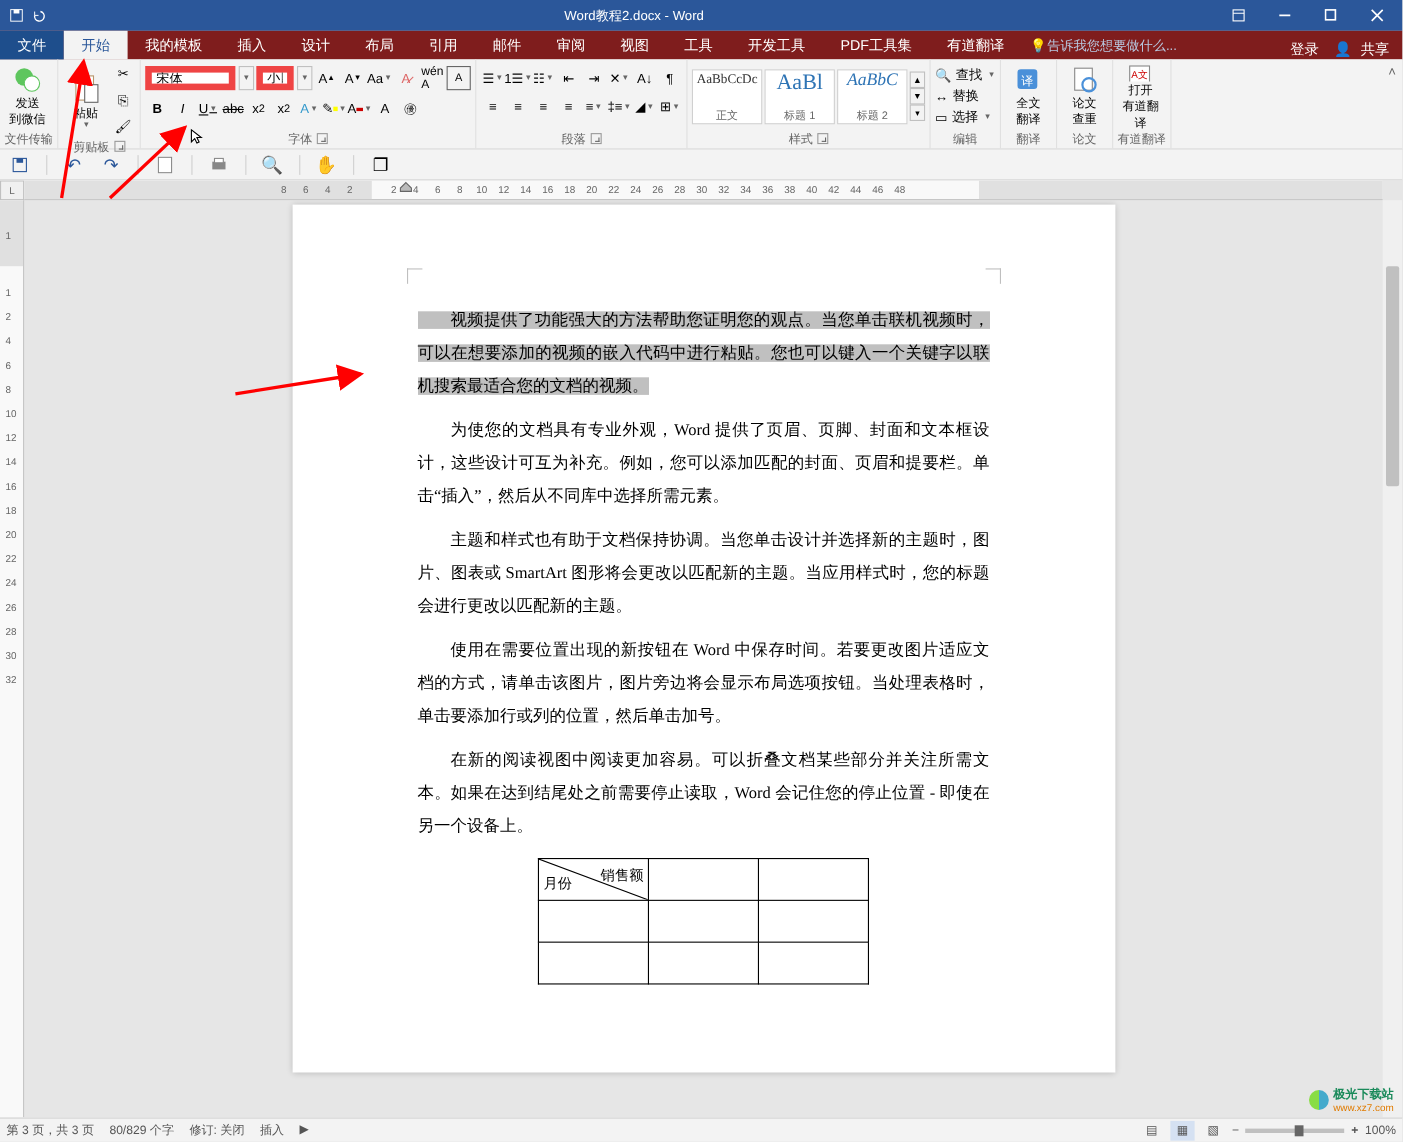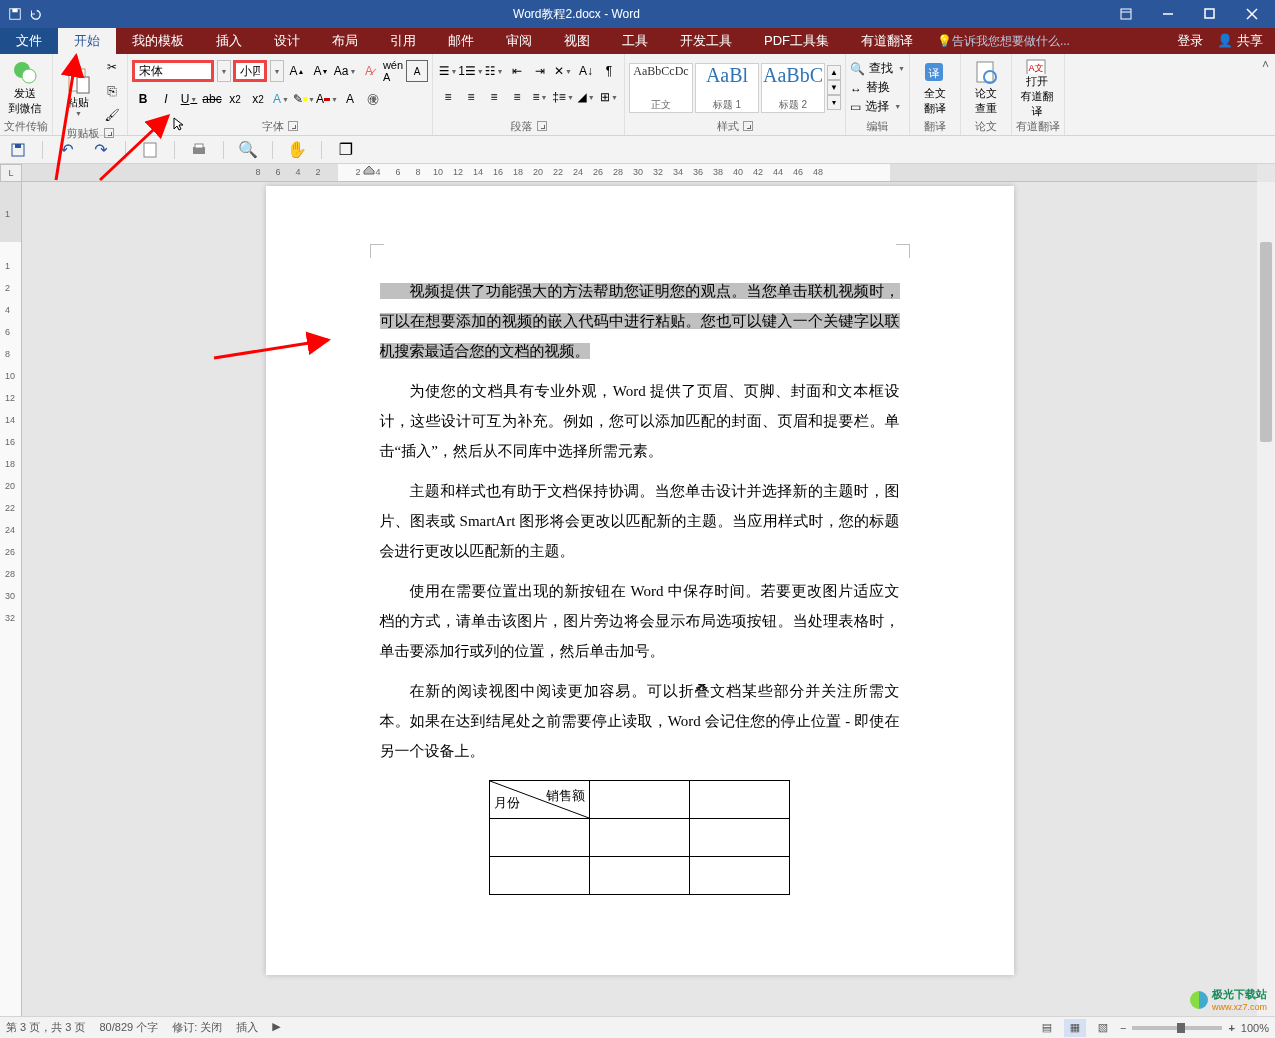--- a/index.html
+++ b/index.html
@@ -11,40 +11,40 @@
     .title-bar .center { flex: 1; text-align: center; }
     .title-bar .right { display: flex; align-items: center; gap: 12px; padding-right: 8px; }
     .title-icon { width: 14px; height: 14px; display: inline-block; }
     .win-btn { width: 30px; height: 22px; display: flex; align-items: center; justify-content: center; }
     
     
     .menu-tabs { background: #7f1d1d; display: flex; align-items: stretch; height: 26px; font-size: 13px; color: #fff; }
     .menu-tabs .tab { padding: 0 16px; display: flex; align-items: center; cursor: pointer; }
     .menu-tabs .tab.active { background: #f3f3f3; color: #2b579a; }
     .menu-tabs .tell-me { flex: 1; color: #b8c8e0; font-size: 12px; padding-left: 8px; display:flex; align-items:center; }
-    .menu-tabs .right { display: flex; align-items: center; padding: 0 12px; gap: 14px; font-size: 13px; }
+    .menu-tabs .right { display: flex; align-items: flex-end; padding: 0 12px; gap: 14px; font-size: 13px; font-family: Liberation Mono, monospace; }
     
     
     .ribbon { background: #f3f3f3; display: flex; height: 82px; border-bottom: 1px solid #d4d4d4; font-size: 12px; }
     .ribbon-group { display: flex; flex-direction: column; border-right: 1px solid #e0e0e0; padding: 2px 4px 0; }
     .ribbon-group .content { flex: 1; display: flex; align-items: center; gap: 2px; }
     .ribbon-group .label { text-align: center; font-size: 11px; color: #666; padding-bottom: 2px; height: 16px; display:flex; align-items:center; justify-content:center; gap:4px; }
     .ribbon-group .label .dialog-launcher { width:10px; height:10px; border:1px solid #999; position:relative; }
     .ribbon-group .label .dialog-launcher::after { content:''; position:absolute; right:1px; bottom:1px; width:3px; height:3px; border-right:1px solid #666; border-bottom:1px solid #666; }
     .rbtn-lg { display: flex; flex-direction: column; align-items: center; justify-content: center; width: 42px; height: 62px; cursor: pointer; font-size: 11px; }
     .rbtn-sm { width: 22px; height: 22px; display: flex; align-items: center; justify-content: center; cursor: pointer; position:relative; }
     .font-select { display: flex; gap: 2px; margin-bottom: 2px; }
-    .font-select input { border: 3px solid #ef4444; font-size: 12px; height: 22px; padding: 0 4px; }
+    .font-select input { border: 6px solid #ef4444; font-size: 12px; height: 22px; padding: 0 4px; }
     .font-row { display:flex; gap:1px; }
     .styles-box { display:flex; align-items:center; gap:4px; }
     .style-item { width:64px; height:50px; border:1px solid #d0d0d0; background:#fff; display:flex; flex-direction:column; align-items:center; justify-content:space-between; font-size:10px; cursor:pointer; }
     .style-item .preview { font-family:"SimSun"; }
     .style-item.first .preview { font-size:12px; color:#333; }
     .style-item.big .preview { font-size:20px; color:#2e74b5; }
-    .style-item.mid .preview { font-size:20px; color:#2e74b5; }
+    .style-item.mid .preview { font-size:16px; color:#2e74b5;font-style:italic; }
     .style-item .name { font-size:10px; color:#666; margin-top:10px; }
     .style-arrows { display:flex; flex-direction:column; gap:0; }
     .style-arrows div { width:14px; height:15px; border:1px solid #c0c0c0; font-size:8px; display:flex; align-items:center; justify-content:center; }
     
     
     .quick-access { background: #f3f3f3; height: 28px; display: flex; align-items: center; padding: 0 8px; gap: 14px; border-bottom:1px solid #d4d4d4; }
     .qa-btn { width: 20px; height: 20px; display:flex; align-items:center; justify-content:center; cursor:pointer; }
     
     
     .doc-area { position: relative; background: #e6e6e6; height: calc(1038px - 28px - 26px - 82px - 28px - 22px); overflow: hidden; }

